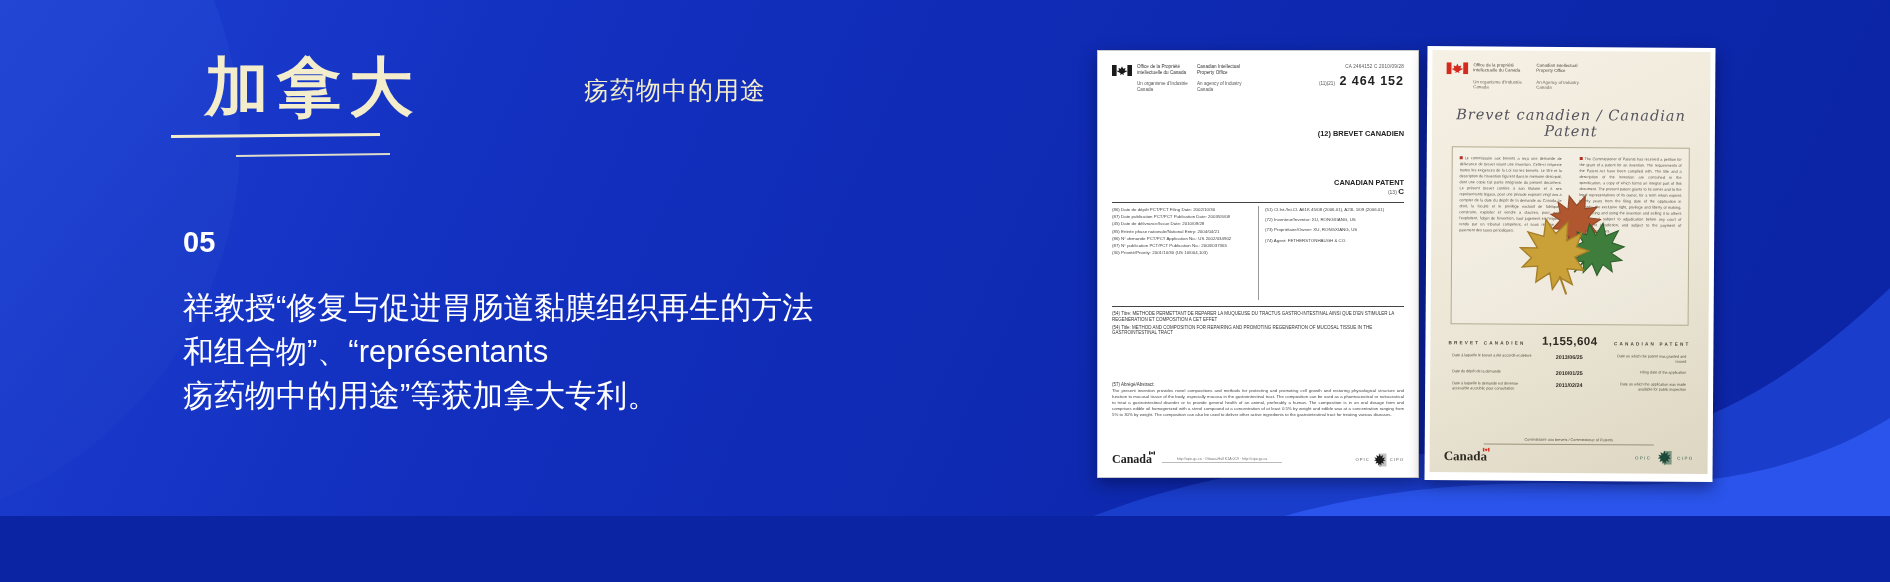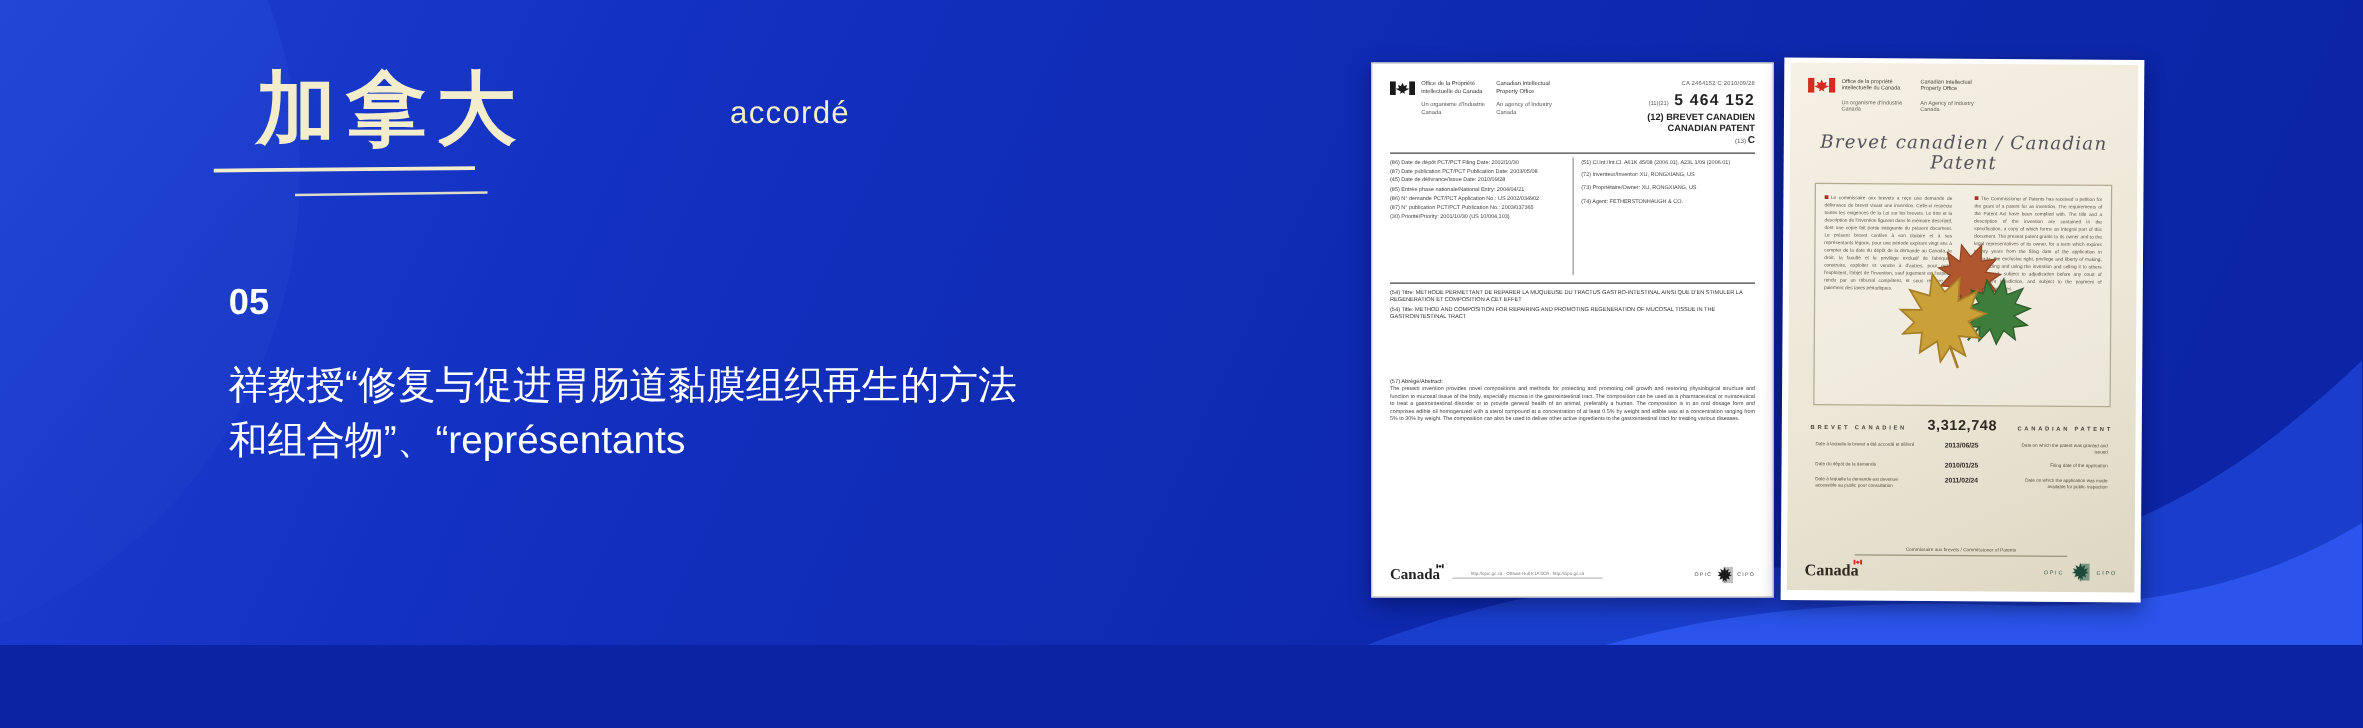--- a/index.html
+++ b/index.html
@@ -35,21 +35,21 @@
   .dl-header{display:flex;align-items:flex-start;}
   .dl-flag{flex:0 0 auto;margin-right:5px;margin-top:1px;}
   .dl-office{font-size:4.6px;line-height:5.6px;width:54px;color:#333;}
   .dl-office .agency{margin-top:6px;color:#555;}
   .dl-office.en{margin-left:6px;}
   .dl-right{margin-left:auto;text-align:right;}
   .dl-code{font-size:4.6px;color:#555;letter-spacing:.2px;}
   .dl-numrow{margin-top:2px;}
   .dl-numlabel{font-size:4.6px;color:#555;}
   .dl-number{font-size:12.5px;font-weight:700;color:#222;letter-spacing:1px;}
-  .dl-kind{font-size:7.4px;font-weight:700;color:#222;line-height:9px;}
+  .dl-kind{font-size:7.4px;font-weight:700;color:#222;line-height:9px;margin-top:40px;}
   .dl-kindcode{font-size:5px;color:#555;}
   .dl-kindcode b{font-size:8px;color:#222;}
   .dl-hr{border:none;border-top:1px solid #444;margin:6px 0 0 0;}
   .dl-biblio{display:flex;margin-top:3px;min-height:94px;}
   .dl-bibL{width:50%;padding-right:5px;}
   .dl-bibR{width:50%;border-left:1px solid #999;padding-left:6px;}
   .bib-line{font-size:4.4px;line-height:7.2px;color:#444;}
   .dl-bibR .bib-line{margin-bottom:3px;}
   .dl-titles{margin-top:4px;}
   .t-line{font-size:4.5px;line-height:5.8px;color:#333;margin-bottom:2px;}
@@ -124,46 +124,47 @@
         <path d="M 0 -52 L 9 -28 L 30 -40 L 22 -14 L 46 -20 L 34 -2 L 50 8 L 28 12 L 36 34 L 13 26 L 15 50 L 0 36 L -15 50 L -13 26 L -36 34 L -28 12 L -50 8 L -34 -2 L -46 -20 L -22 -14 L -30 -40 L -9 -28 Z"></path>
         <path d="M 0 34 L 3 62" stroke-width="3" fill="none" stroke="inherit"></path>
       </g>
     </defs>
   </svg>
 
   <h1 class="slide-title">加拿大</h1>
   <div class="underline1"></div>
   <div class="underline2"></div>
   <div class="subtitle">
-    <div>accordé</div>
+    <div>疡药物中的用途</div>
   </div>
   <div class="section-number">05</div>
   <div class="paragraph">
     <div>祥教授“修复与促进胃肠道黏膜组织再生的方法</div>
     <div>和组合物”、“représentants</div>
+    <div>疡药物中的用途”等获加拿大专利。</div>
   </div>
 
   <div class="doc-left">
     <div class="dl-header">
       <svg class="dl-flag" width="20" height="11" viewBox="0 0 20 11" style="color:#1a1a1a">
           <use href="#flagmark"></use>
         </svg>
       <div class="dl-office">
         <div>Office de la Propriété intellectuelle du Canada</div>
         <div class="agency">Un organisme d'Industrie Canada</div>
       </div>
       <div class="dl-office en">
         <div>Canadian Intellectual Property Office</div>
         <div class="agency">An agency of Industry Canada</div>
       </div>
       <div class="dl-right">
         <div class="dl-code">CA 2464152 C 2010/09/28</div>
         <div class="dl-numrow">
           <span class="dl-numlabel">(11)(21)</span>
-          <span class="dl-number">5 464 152</span>
+          <span class="dl-number">2 464 152</span>
         </div>
         <div class="dl-kind">(12) BREVET CANADIEN</div>
         <div class="dl-kind">CANADIAN PATENT</div>
         <div class="dl-kindcode">
           <span>(13)</span>
           <b>C</b>
         </div>
       </div>
     </div>
     <hr class="dl-hr">
@@ -242,21 +243,21 @@
           <g transform="translate(150,98) scale(0.66) rotate(48)">
               <use href="#maple" fill="#3f7d3c" stroke="#2e5e2c" stroke-width="2"></use>
             </g>
           <g transform="translate(96,104) scale(0.85) rotate(-14)">
               <use href="#maple" fill="#c9a138" stroke="#a67f28" stroke-width="2"></use>
             </g>
         </svg>
       </div>
       <div class="dr-numrow">
         <span class="dr-numlabel">BREVET CANADIEN</span>
-        <span class="dr-number">3,312,748</span>
+        <span class="dr-number">1,155,604</span>
         <span class="dr-numlabel">CANADIAN PATENT</span>
       </div>
       <div class="dr-dates">
         <div class="dr-daterow">
           <span class="d-fr">Date à laquelle le brevet a été accordé et délivré</span>
           <span class="d-val">2013/06/25</span>
           <span class="d-en">Date on which the patent was granted and issued</span>
         </div>
         <div class="dr-daterow">
           <span class="d-fr">Date du dépôt de la demande</span>

